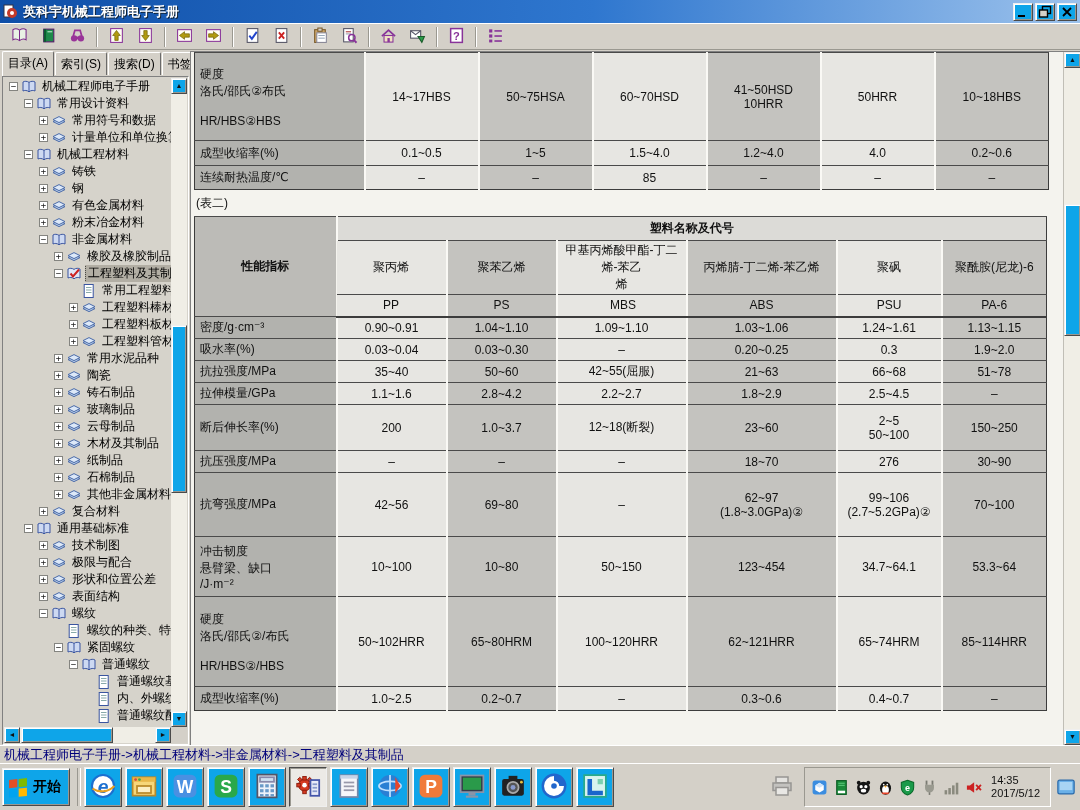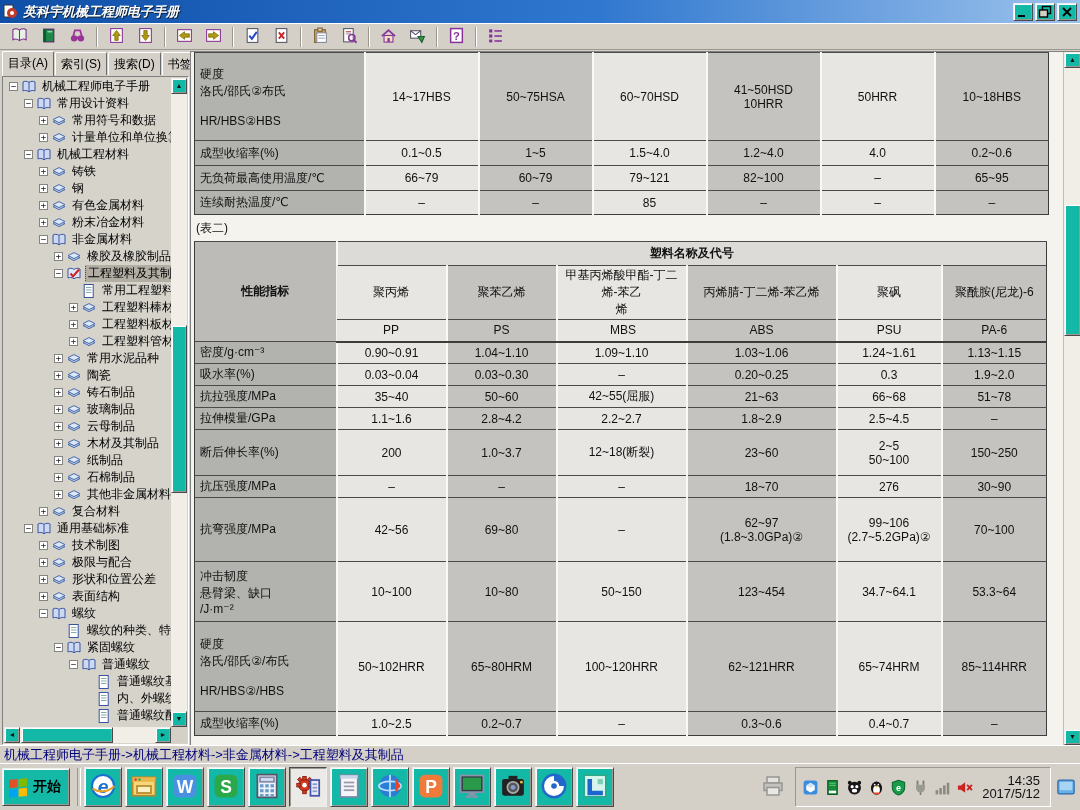--- a/index.html
+++ b/index.html
@@ -1,30 +1,30 @@
 <!DOCTYPE html>
 <html><head>
 <meta charset="utf-8">
 <style>
   * { margin:0; padding:0; box-sizing:border-box; }
   body { font-family:"Liberation Sans","DejaVu Sans",sans-serif; background:#555; }
   #window { position:relative; width:1080px; height:810px; overflow:hidden; background:#d4d0c8; }
 
   
-  .out { background:#14b8a6; border:1px solid; border-color:#efefef #4a4a4a #4a4a4a #efefef;
+  .out { background:#0ea5e9; border:1px solid; border-color:#efefef #4a4a4a #4a4a4a #efefef;
          box-shadow:inset 1px 1px 0 #fff, inset -1px -1px 0 #9a9890; }
   .pressed { border-color:#4a4a4a #efefef #efefef #4a4a4a; box-shadow:inset 1px 1px 0 #9a9890; background:#eceae6; }
 
   
   .titlebar { position:absolute; left:0; top:0; right:0; height:23px;
     background:linear-gradient(90deg,#0f4fa8 0%,#2f77cf 55%,#9cc2ec 100%);
     display:flex; align-items:center; padding:0 3px; }
   .titlebar .appicon { width:16px; height:16px; margin-right:4px; flex:none; }
   .titlebar .title { color:#fff; font-size:13px; font-weight:bold; flex:1;
-    text-shadow:1px 1px 0 #123; white-space:nowrap; overflow:hidden;font-style:italic; }
+    text-shadow:1px 1px 0 #123; white-space:nowrap; overflow:hidden; }
   .winbtn { width:20px; height:18px; margin-left:2px; flex:none; display:flex; align-items:center; justify-content:center; }
   .winbtn svg { width:14px; height:14px; }
 
   
   .toolbar { position:absolute; top:23px; left:0; right:0; height:27px; background:#d4d0c8;
     border-top:1px solid #fff; border-bottom:1px solid #9a9890; display:flex; align-items:center; padding-left:6px; }
   .tbtn { width:27px; height:23px; background:#d4d0c8; border:1px solid #d4d0c8;
     display:flex; align-items:center; justify-content:center; margin-right:2px; }
   .tbtn svg { width:17px; height:17px; }
   .tsep { width:2px; height:20px; margin:0 5px 0 3px; border-left:1px solid #9a9890; border-right:1px solid #fff; }
@@ -89,21 +89,21 @@
   .qsep { width:4px; height:38px; margin:0 3px; border-left:1px solid #9a9890; border-right:1px solid #fff; }
   .appbtn { width:38px; height:40px; margin-right:3px; display:flex; align-items:center; justify-content:center; flex:none; }
   .appbtn svg { width:28px; height:28px; }
   .tbspacer { flex:1; }
   .printer { width:26px; height:26px; opacity:.65; margin-right:8px; }
   .printer svg { width:24px; height:24px; }
   .tray { height:40px; display:flex; align-items:center; padding:0 6px; gap:5px;
     border:1px solid; border-color:#9a9890 #fff #fff #9a9890; }
   .trayicon { width:17px; height:17px; flex:none; }
   .trayicon svg { width:17px; height:17px; }
-  .clock { text-align:right; font-size:13px; line-height:13px; color:#111; padding:0 4px; white-space:nowrap; }
+  .clock { text-align:left; font-size:11px; line-height:13px; color:#111; padding:0 4px; white-space:nowrap; }
   .showdesk { width:24px; height:40px; margin-left:3px; display:flex; align-items:center; justify-content:center; }
   .showdesk svg { width:20px; height:20px; }
 </style>
 </head>
 <body>
 
 <div id="window">
 
   <div class="titlebar">
     <span class="appicon">
@@ -615,29 +615,20 @@
               </tr>
               <tr style="height: 25px;">
                 <td class="lbl">成型收缩率(%)</td>
                 <td class="lt">0.1~0.5</td>
                 <td class="dk">1~5</td>
                 <td class="lt">1.5~4.0</td>
                 <td class="dk">1.2~4.0</td>
                 <td class="lt">4.0</td>
                 <td class="dk">0.2~0.6</td>
               </tr>
-              <tr style="height: 25px;">
-                <td class="lbl">无负荷最高使用温度/℃</td>
-                <td class="lt">66~79</td>
-                <td class="dk">60~79</td>
-                <td class="lt">79~121</td>
-                <td class="dk">82~100</td>
-                <td class="lt">–</td>
-                <td class="dk">65~95</td>
-              </tr>
               <tr style="height: 24px;">
                 <td class="lbl">连续耐热温度/℃</td>
                 <td class="lt">–</td>
                 <td class="dk">–</td>
                 <td class="lt">85</td>
                 <td class="dk">–</td>
                 <td class="lt">–</td>
                 <td class="dk">–</td>
               </tr>
             </tbody>

